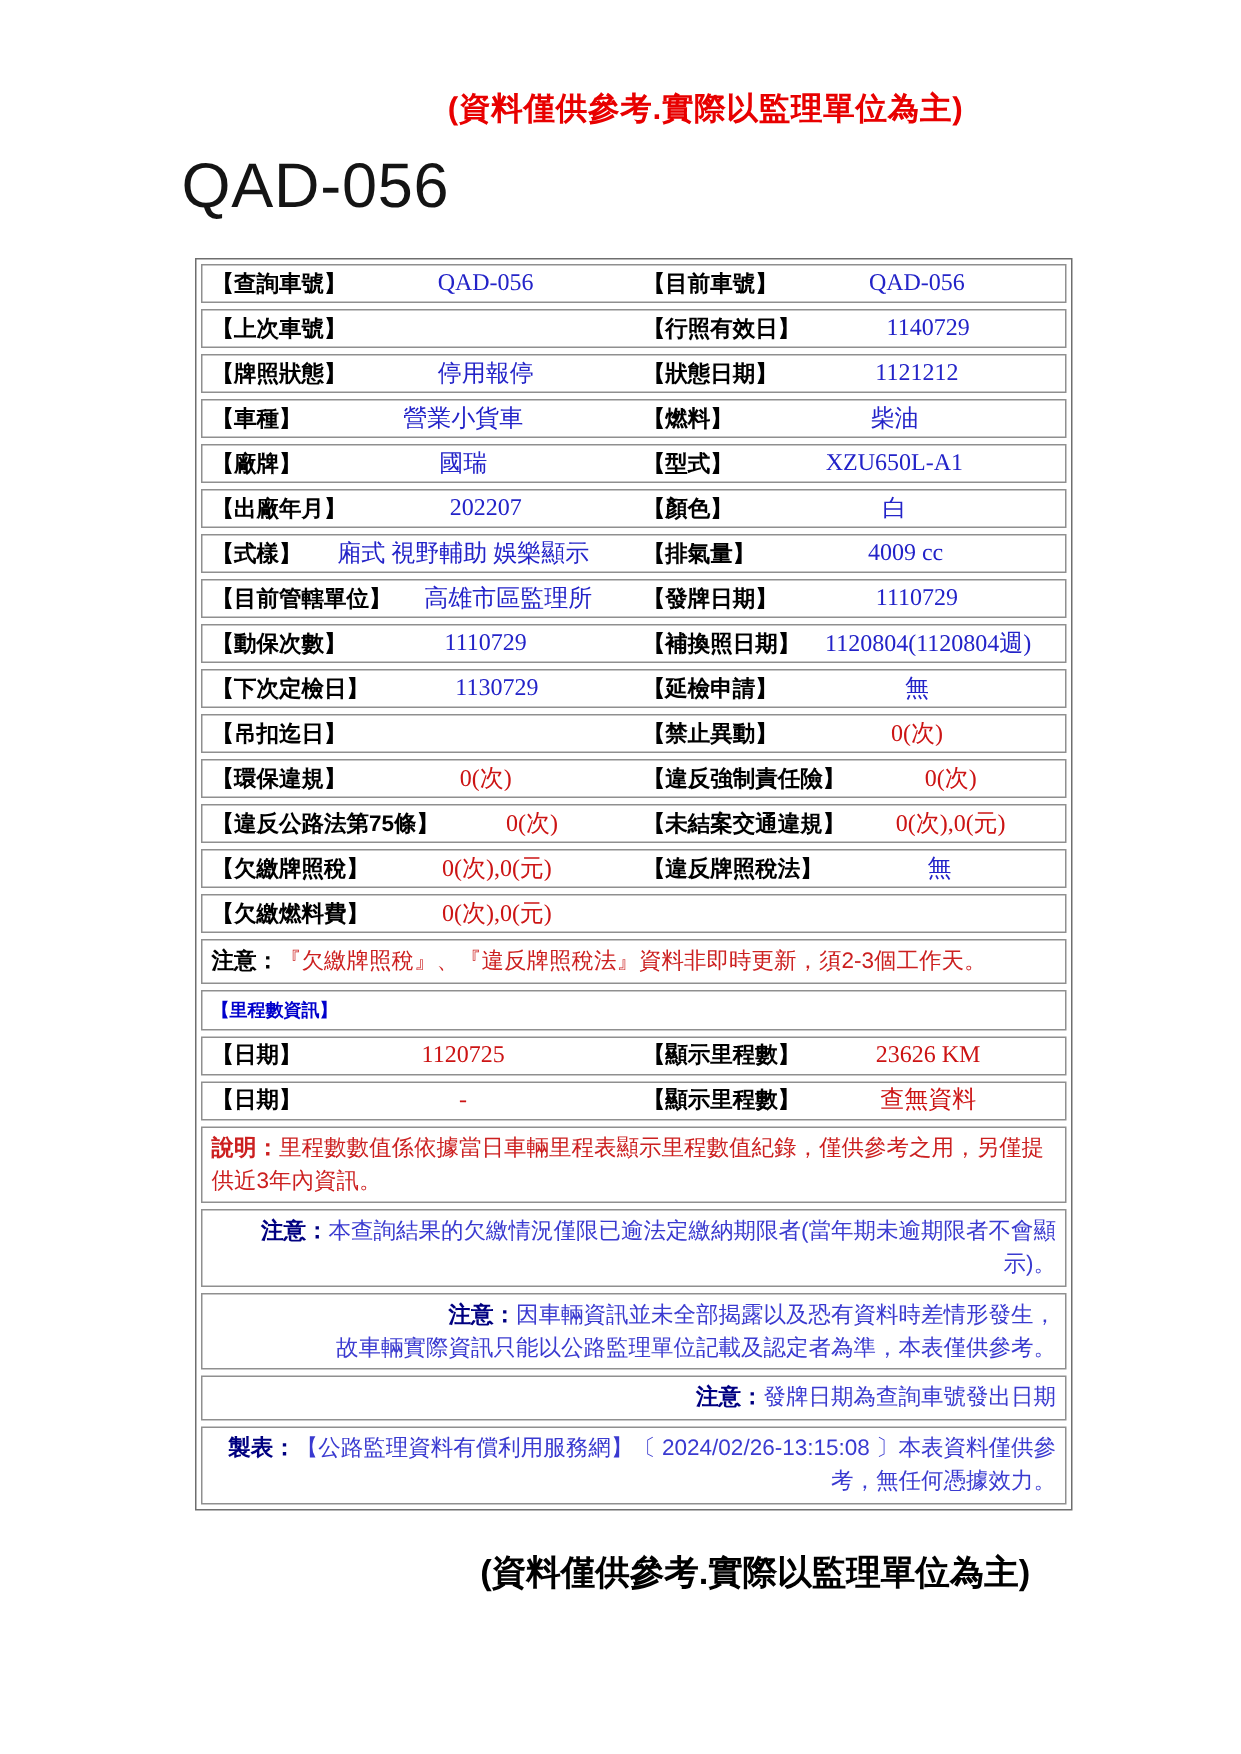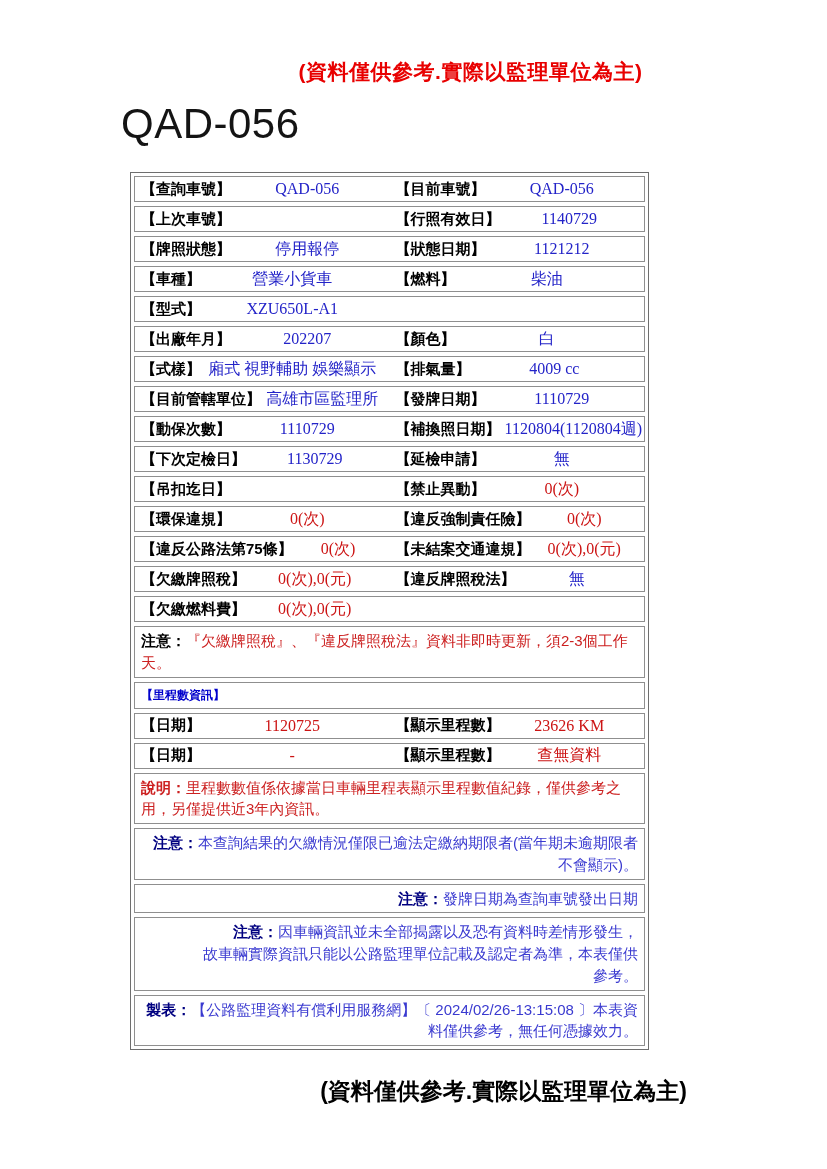--- a/index.html
+++ b/index.html
@@ -22,21 +22,21 @@
   }
   .plate-title {
     margin: 14px 0 0 121px;
     font-size: 42px;
     font-weight: 400;
     letter-spacing: 0.5px;
     color: #141414;
     font-family: "Liberation Sans", sans-serif;
   }
   .record-table {
-    width: 519px;
+    width: 585px;
     margin: 24px 0 0 130px;
     border: 1px solid #6e6e6e;
     padding: 3px;
     display: flex;
     flex-direction: column;
     row-gap: 4px;
     background: #ffffff;
   }
   .row {
     border: 1px solid #8f8f8f;
@@ -140,20 +140,24 @@
         <span class="val blue">營業小貨車</span>
       </div>
     <div class="half">
         <span class="lbl">【燃料】</span>
         <span class="val blue">柴油</span>
       </div>
   </div>
 
   <div class="row pair">
     <div class="half">
+        <span class="lbl">【廠牌】</span>
+        <span class="val blue">國瑞</span>
+      </div>
+    <div class="half">
         <span class="lbl">【型式】</span>
         <span class="val blue">XZU650L-A1</span>
       </div>
   </div>
 
   <div class="row pair">
     <div class="half">
         <span class="lbl">【出廠年月】</span>
         <span class="val blue">202207</span>
       </div>
@@ -290,30 +294,30 @@
         <span class="val red">查無資料</span>
       </div>
   </div>
 
   <div class="row note desc-note">
     <span class="prefix">說明：</span><span>里程數數值係依據當日車輛里程表顯示里程數值紀錄，僅供參考之用，另僅提供近3年內資訊。</span>
   </div>
 
   <div class="row note blue-note">
     <span class="prefix">注意：</span><span>本查詢結果的欠繳情況僅限已逾法定繳納期限者(當年期未逾期限者不會顯示)。</span>
-  </div>
-
-  <div class="row note blue-note">
-    <span class="prefix">注意：</span><span>發牌日期為查詢車號發出日期</span>
   </div>
 
   <div class="row note blue-note">
     <div><span class="prefix">注意：</span><span>因車輛資訊並未全部揭露以及恐有資料時差情形發生，</span></div>
     <div class="indent">故車輛實際資訊只能以公路監理單位記載及認定者為準，本表僅供參考。</div>
   </div>
 
   <div class="row note blue-note">
+    <span class="prefix">注意：</span><span>發牌日期為查詢車號發出日期</span>
+  </div>
+
+  <div class="row note blue-note">
     <span class="prefix">製表：</span><span>【公路監理資料有償利用服務網】〔 2024/02/26-13:15:08 〕本表資料僅供參考，無任何憑據效力。</span>
   </div>
 
 </div>
 
 <div class="bottom-disclaimer">(資料僅供參考.實際以監理單位為主)</div>
 
 </body></html>

